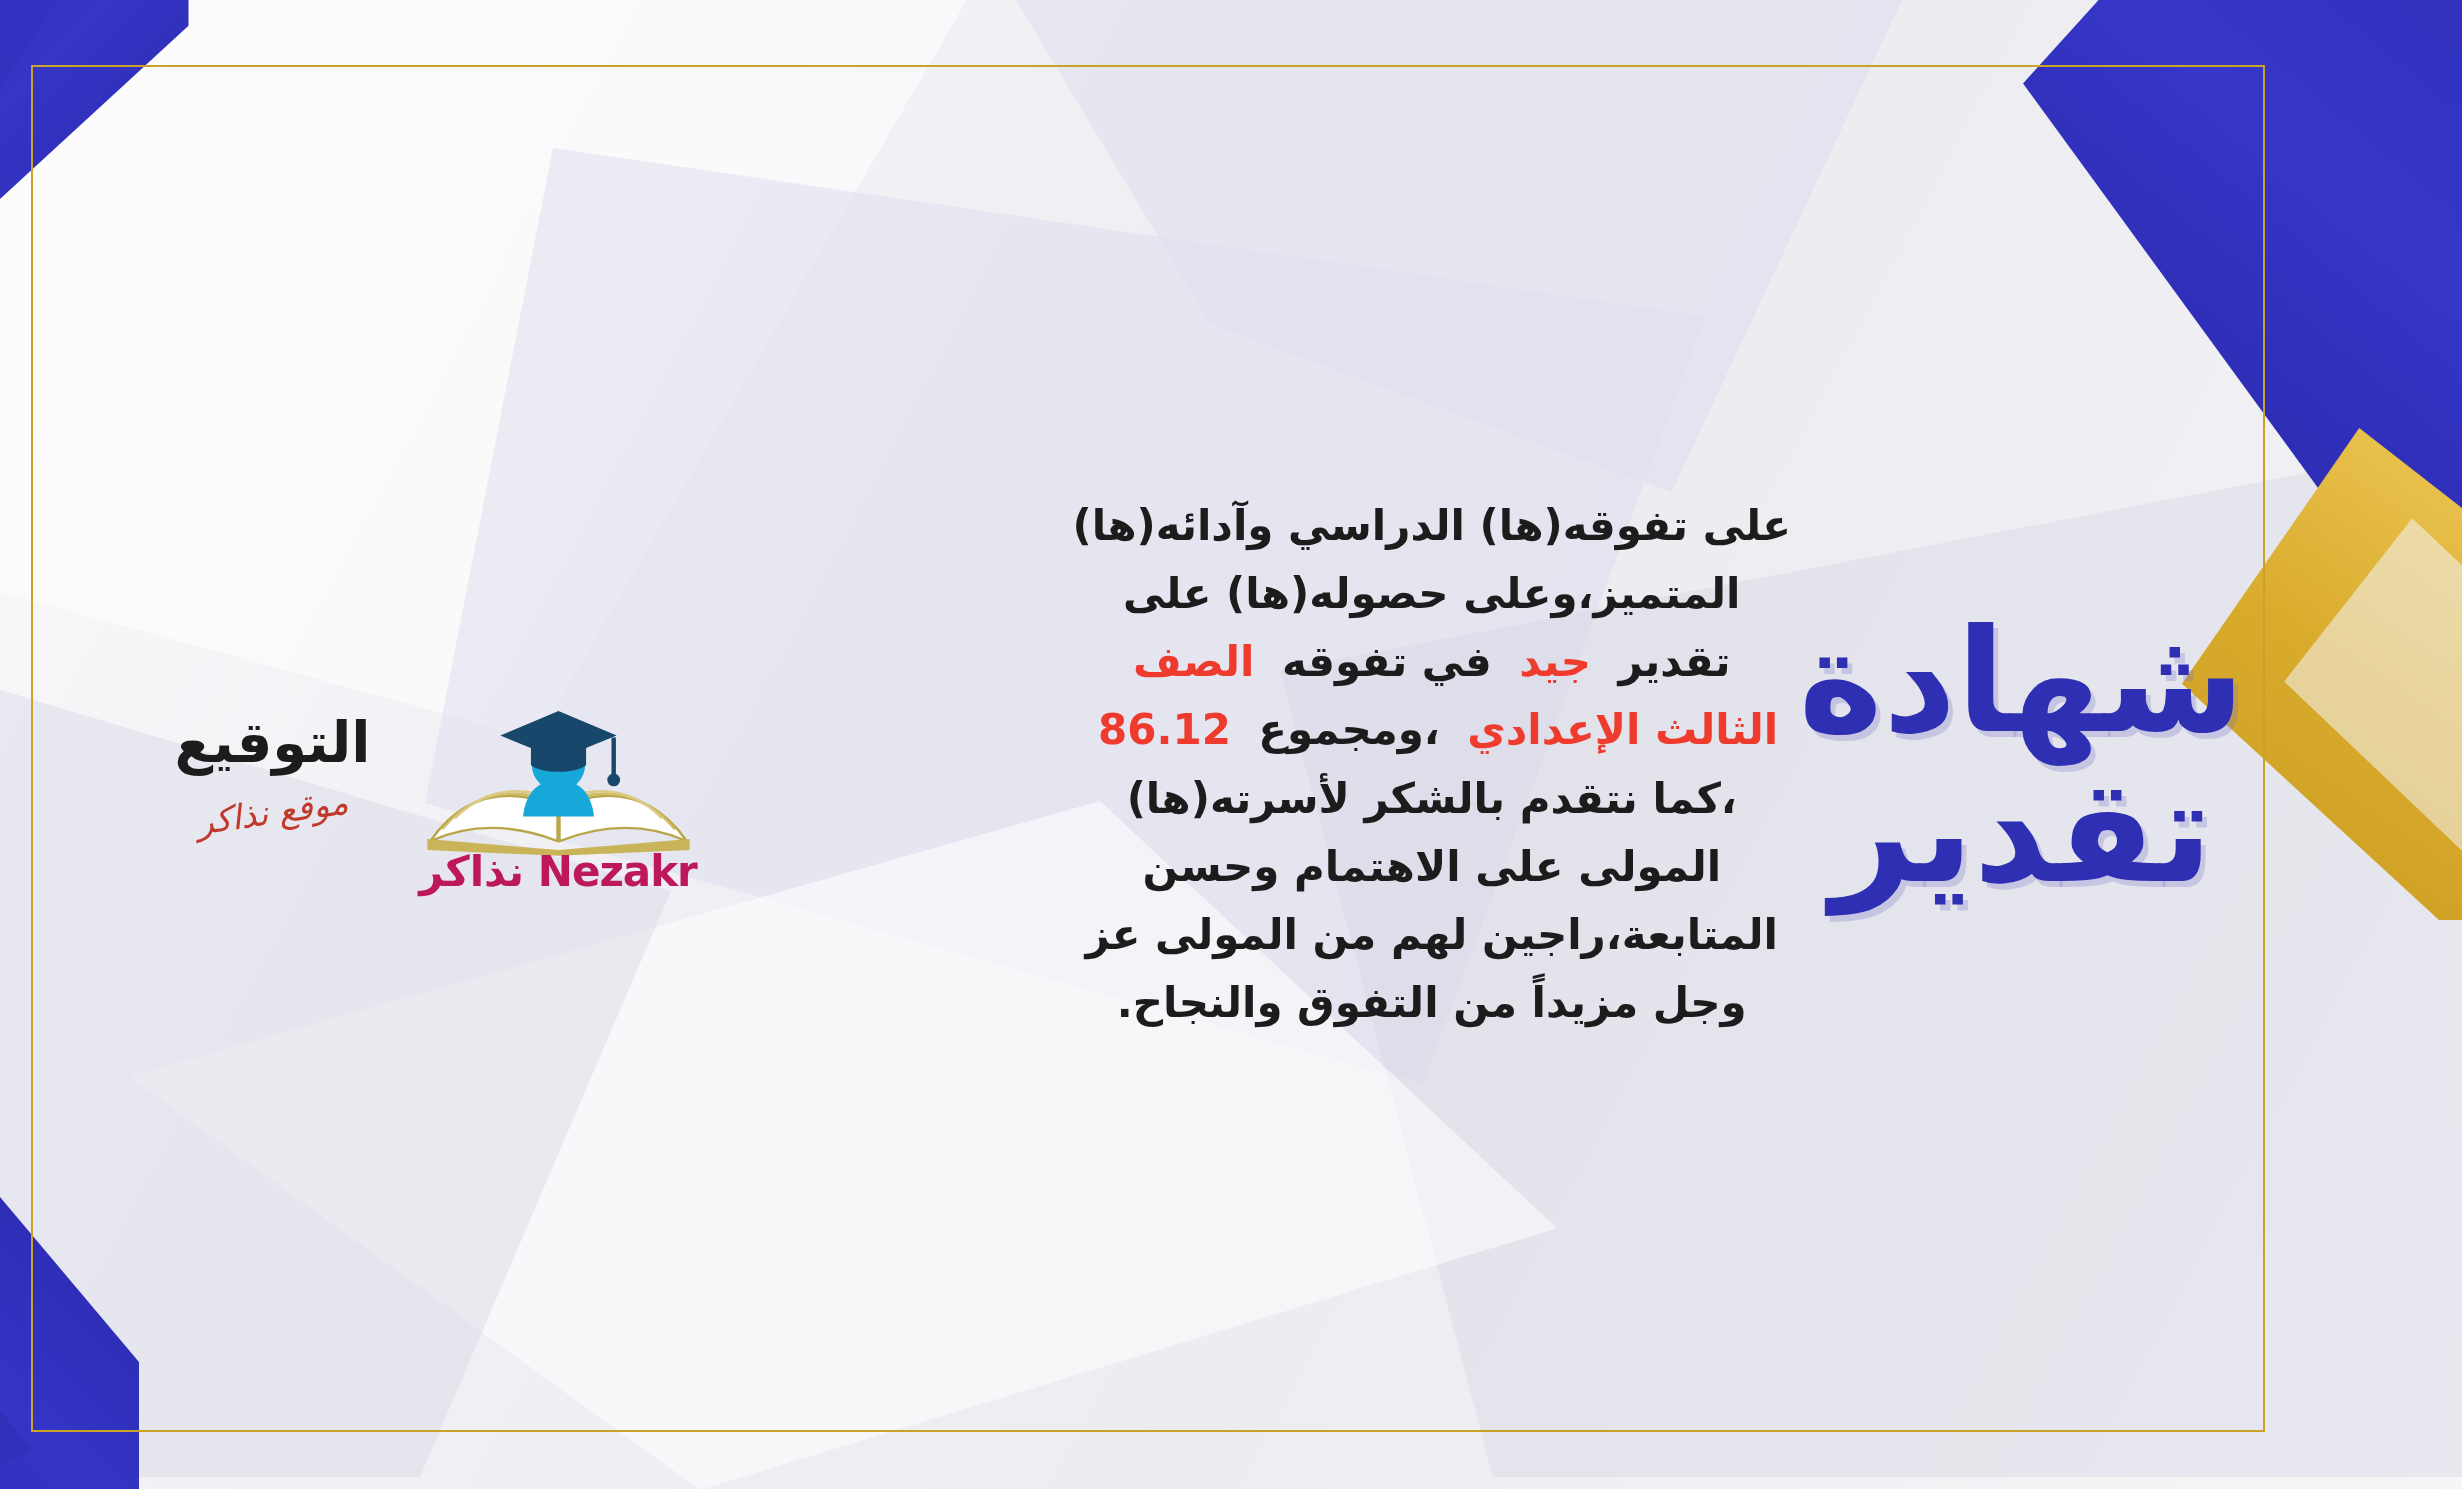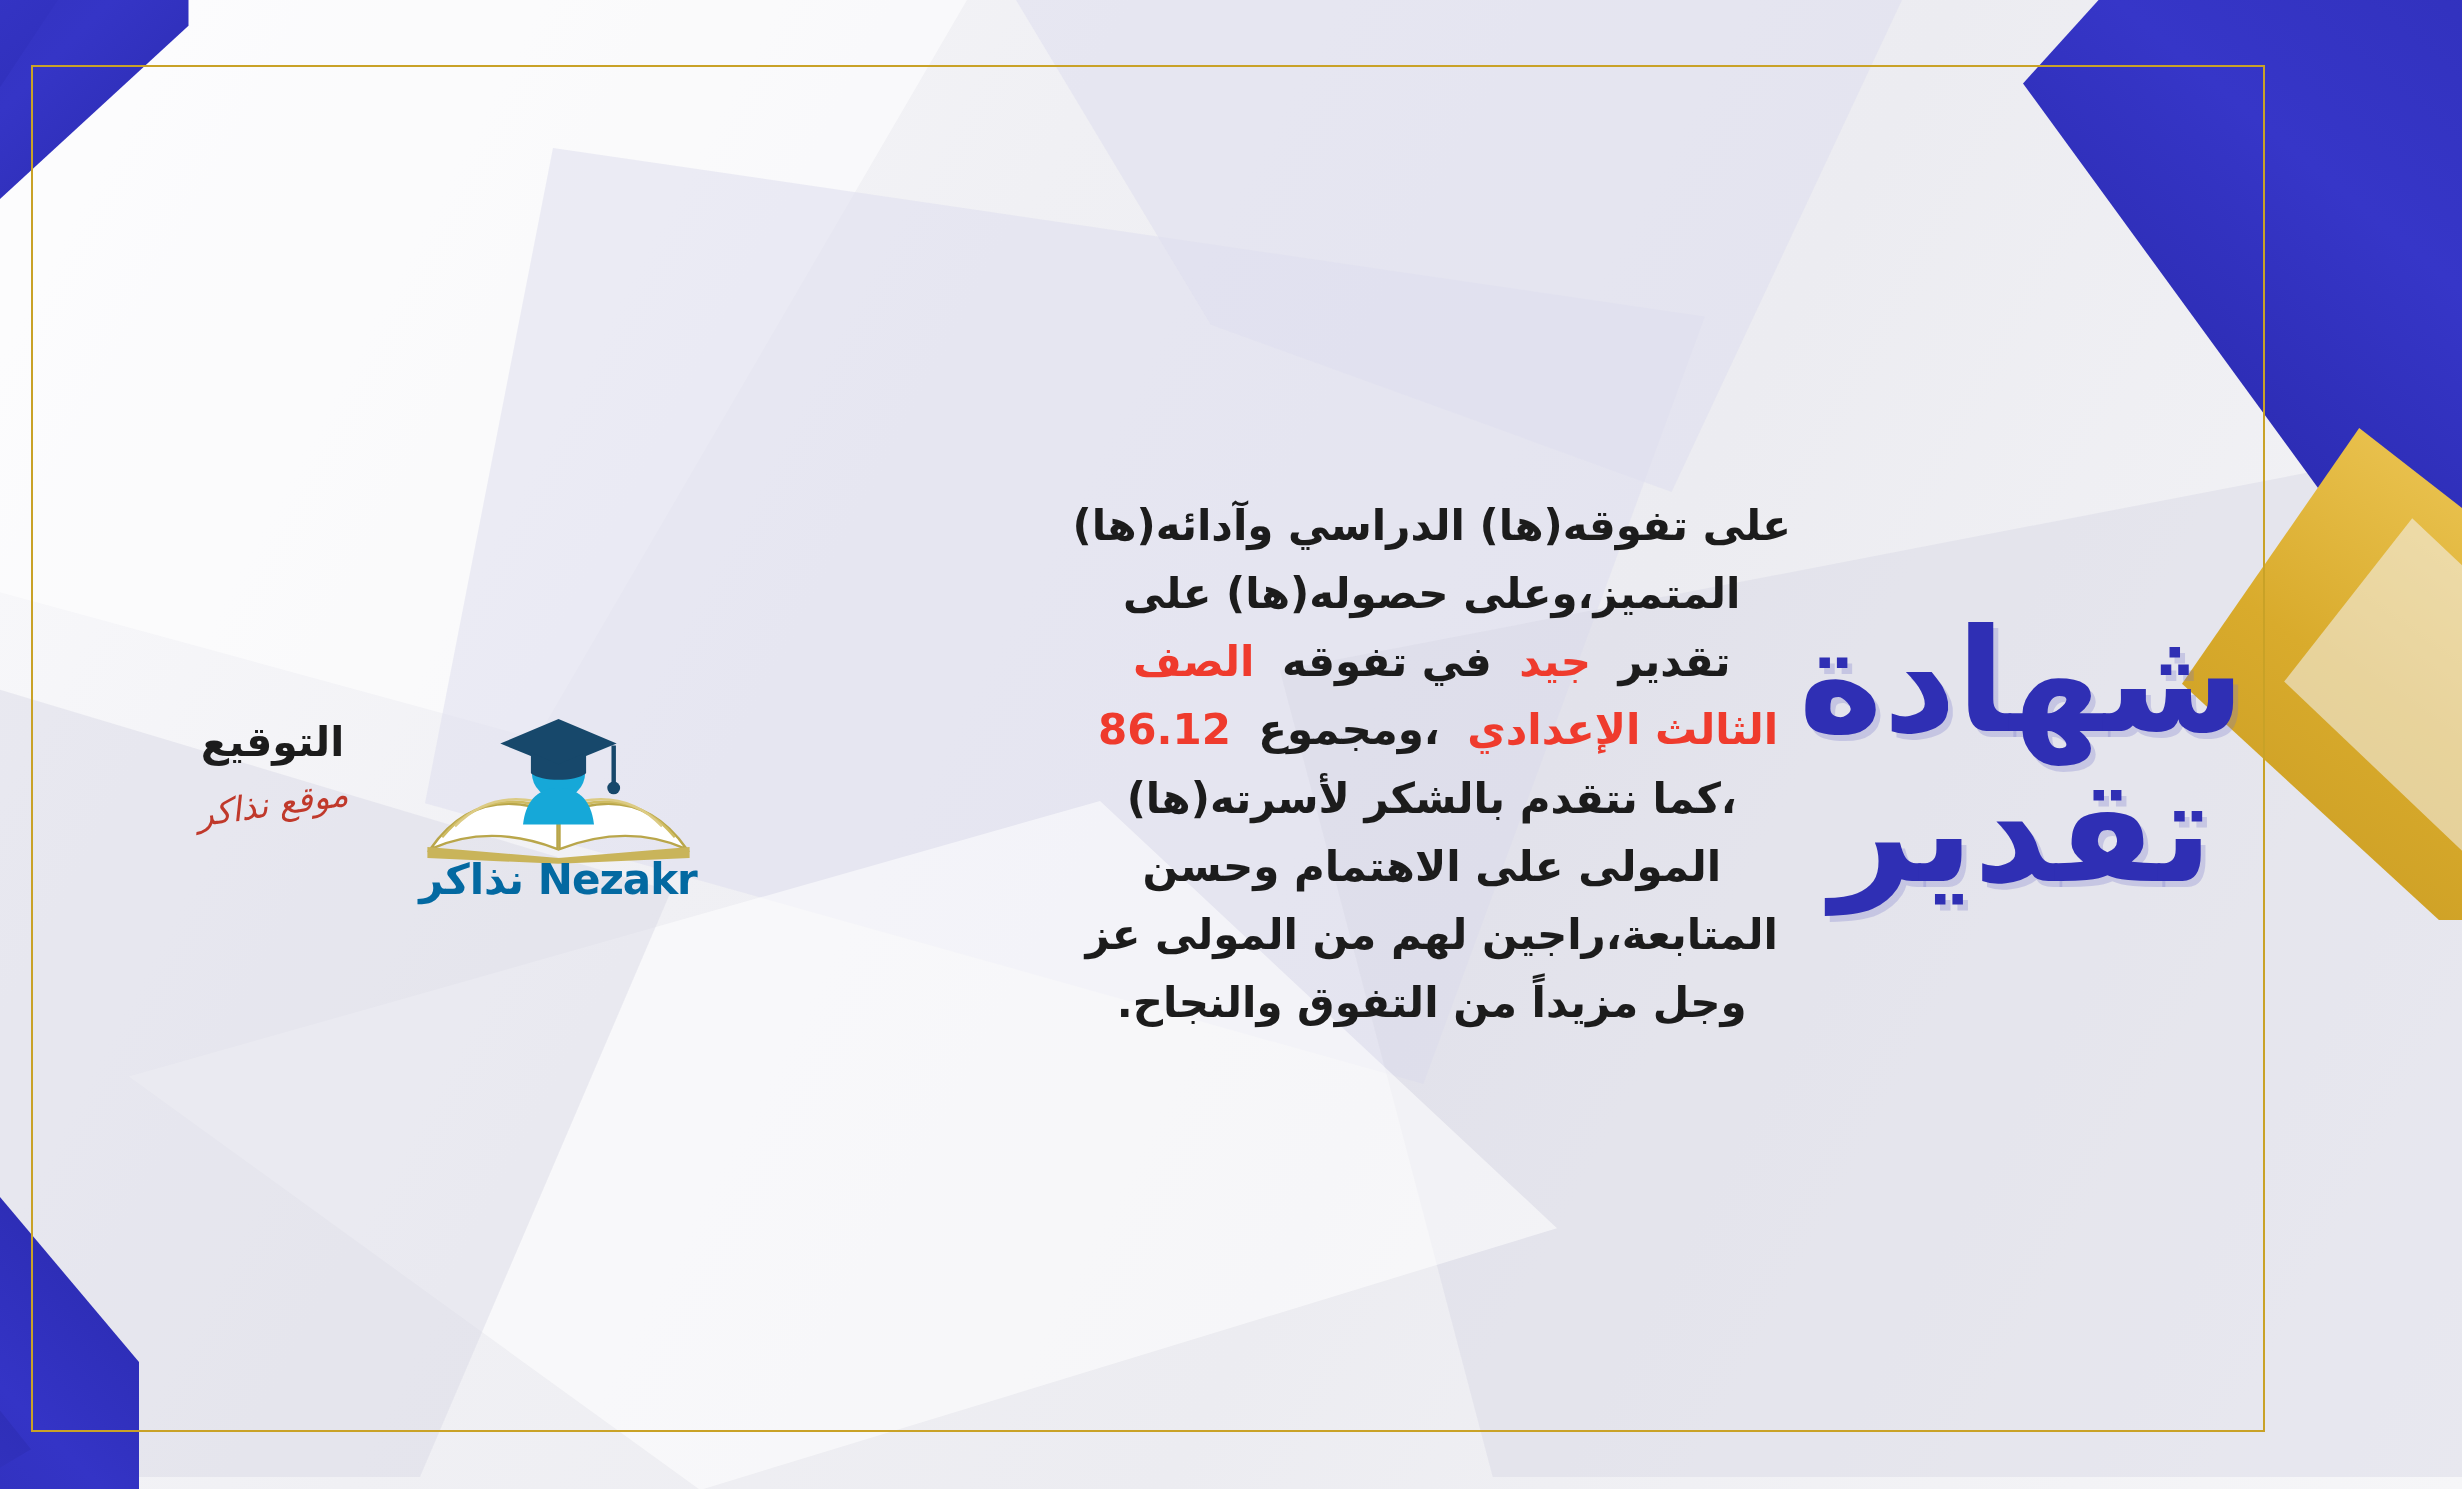--- a/index.html
+++ b/index.html
@@ -179,21 +179,21 @@
   }
 
   .sign-block {
     display: flex;
     flex-direction: column;
     align-items: center;
     width: 443px;
     margin-right: 128px;
   }
   .sign-label {
-    font-size: 41px;
+    font-size: 56px;
     color: #1c1c1c;
     font-weight: 600;
   }
   .sign-script {
     margin-top: 17.7px;
     font-family: "DejaVu Serif", "Liberation Serif", serif;
     font-size: 34px;
     color: #c0392b;
     font-style: italic;
     transform: rotate(-8deg);
@@ -207,21 +207,21 @@
     display: flex;
     flex-direction: column;
     align-items: center;
     width: 443px;
   }
   .logo-art { width: 276px; height: 163px; }
   .logo-word {
     margin-top: -8.9px;
     font-size: 42px;
     font-weight: 700;
-    color: #0369a1;
+    color: #be185d;
     letter-spacing: -1px;
     direction: rtl;
   }
   .spacer { width: 443px; }
 </style>
 </head>
 <body>
 
 <div class="certificate">
 

